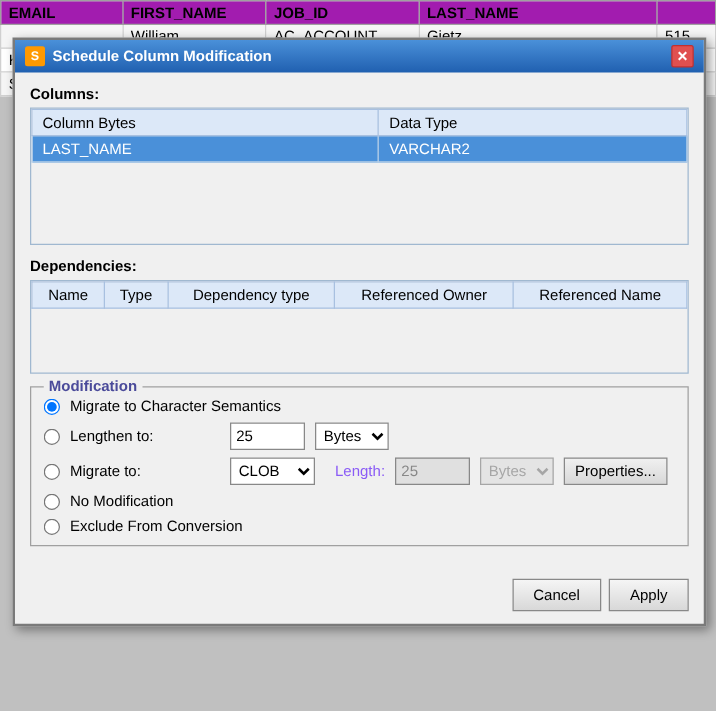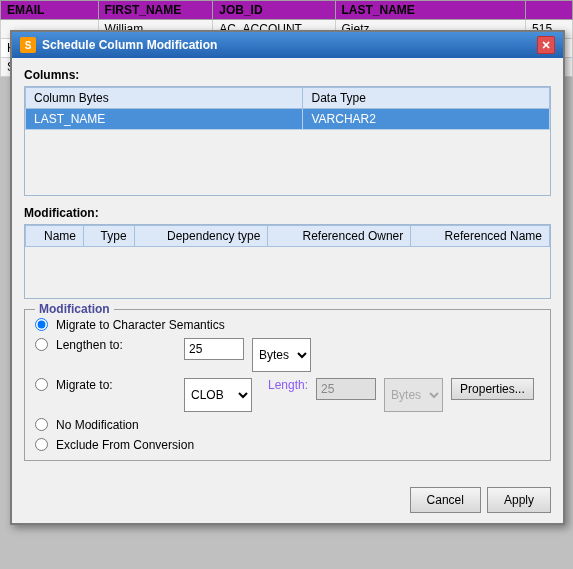--- a/index.html
+++ b/index.html
@@ -153,21 +153,21 @@
       height: 75px;
       overflow-y: auto;
     }
     .deps-table-container table {
       width: 100%;
     }
     .dep-header th {
       background: #dce8f8;
       border: 1px solid #a8c0e0;
       padding: 3px 7px;
-      text-align: right;
+      text-align: center;
       font-weight: normal;
     }
 
     
     .modification-section {
       border: 1px solid #a0a0a0;
       padding: 8px 10px;
       position: relative;
       margin-bottom: 10px;
       background: #f0f0f0;
@@ -178,20 +178,21 @@
       left: 10px;
       background: #f0f0f0;
       padding: 0 4px;
       font-size: 12px;
       font-weight: bold;
       color: #4a4a9a;
     }
 
     .mod-row {
       display: flex;
+      align-items: center;
       margin-bottom: 6px;
       gap: 8px;
     }
     .mod-row:last-child { margin-bottom: 0; }
 
     .radio-input {
       width: 13px;
       height: 13px;
       cursor: pointer;
     }
@@ -215,21 +216,21 @@
       width: 60px;
       height: 22px;
       border: 1px solid #888;
       padding: 2px 4px;
       font-size: 12px;
       background: #e0e0e0;
       color: #888;
     }
 
     .select-box {
-      height: 34px;
+      height: 22px;
       border: 1px solid #888;
       padding: 1px 2px;
       font-size: 12px;
       background: white;
       cursor: pointer;
     }
 
     .length-label {
       font-size: 12px;
       color: #888;
@@ -330,21 +331,21 @@
             <tr class="selected-row">
               <td>LAST_NAME</td>
               <td>VARCHAR2</td>
             </tr>
           </tbody>
         </table>
       </div>
     </div>
 
     <div class="deps-section">
-      <div class="section-label">Modification:</div>
+      <div class="section-label">Dependencies:</div>
       <div class="deps-table-container">
         <table class="data-table">
           <thead>
             <tr class="dep-header">
               <th>Name</th>
               <th>Type</th>
               <th>Dependency type</th>
               <th>Referenced Owner</th>
               <th>Referenced Name</th>
             </tr>

